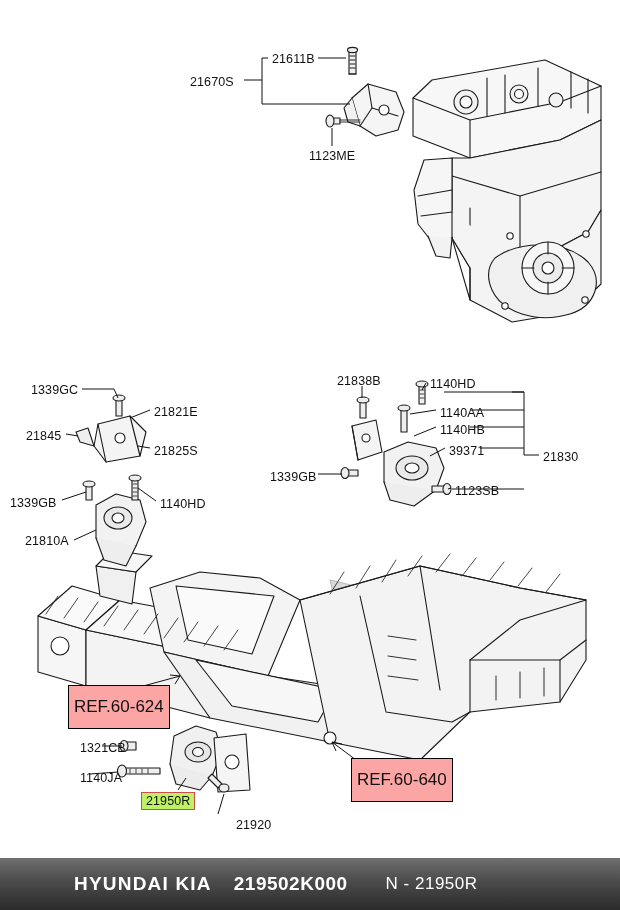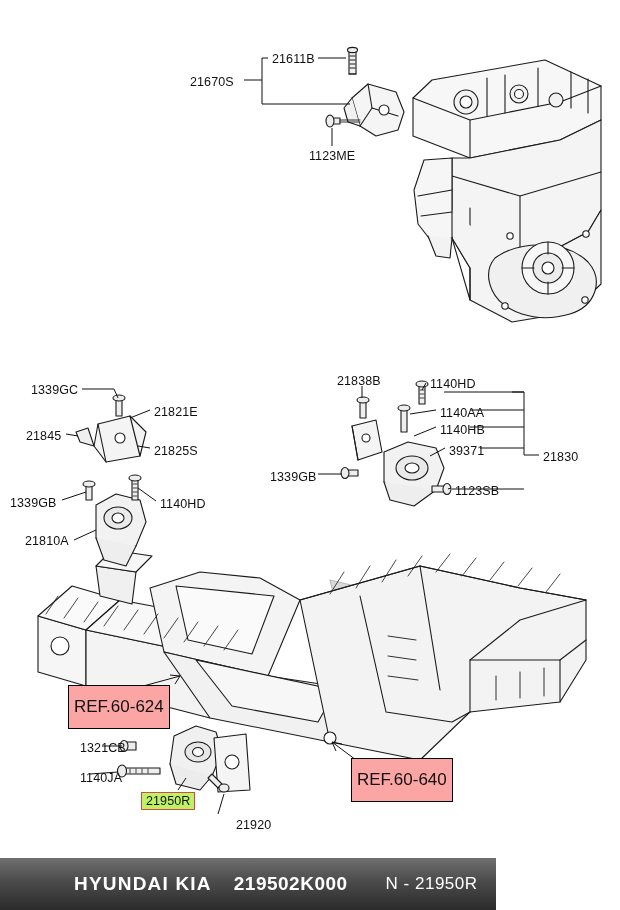--- a/index.html
+++ b/index.html
@@ -36,21 +36,21 @@
     background: #bef264;
     border: 1px solid #d14b4b;
     padding: 1px 4px;
     color: #111;
   }
   
   #footer {
     position: absolute;
     left: 0;
     bottom: 0;
-    width: 496px;
+    width: 620px;
     height: 52px;
     background: linear-gradient(to bottom, #6f6f6f 0%, #4b4b4b 45%, #2b2b2b 100%);
     color: #ffffff;
     display: flex;
     align-items: center;
   }
   #footer .brand {
     margin-left: 74px;
     font-size: 19px;
     font-weight: bold;

